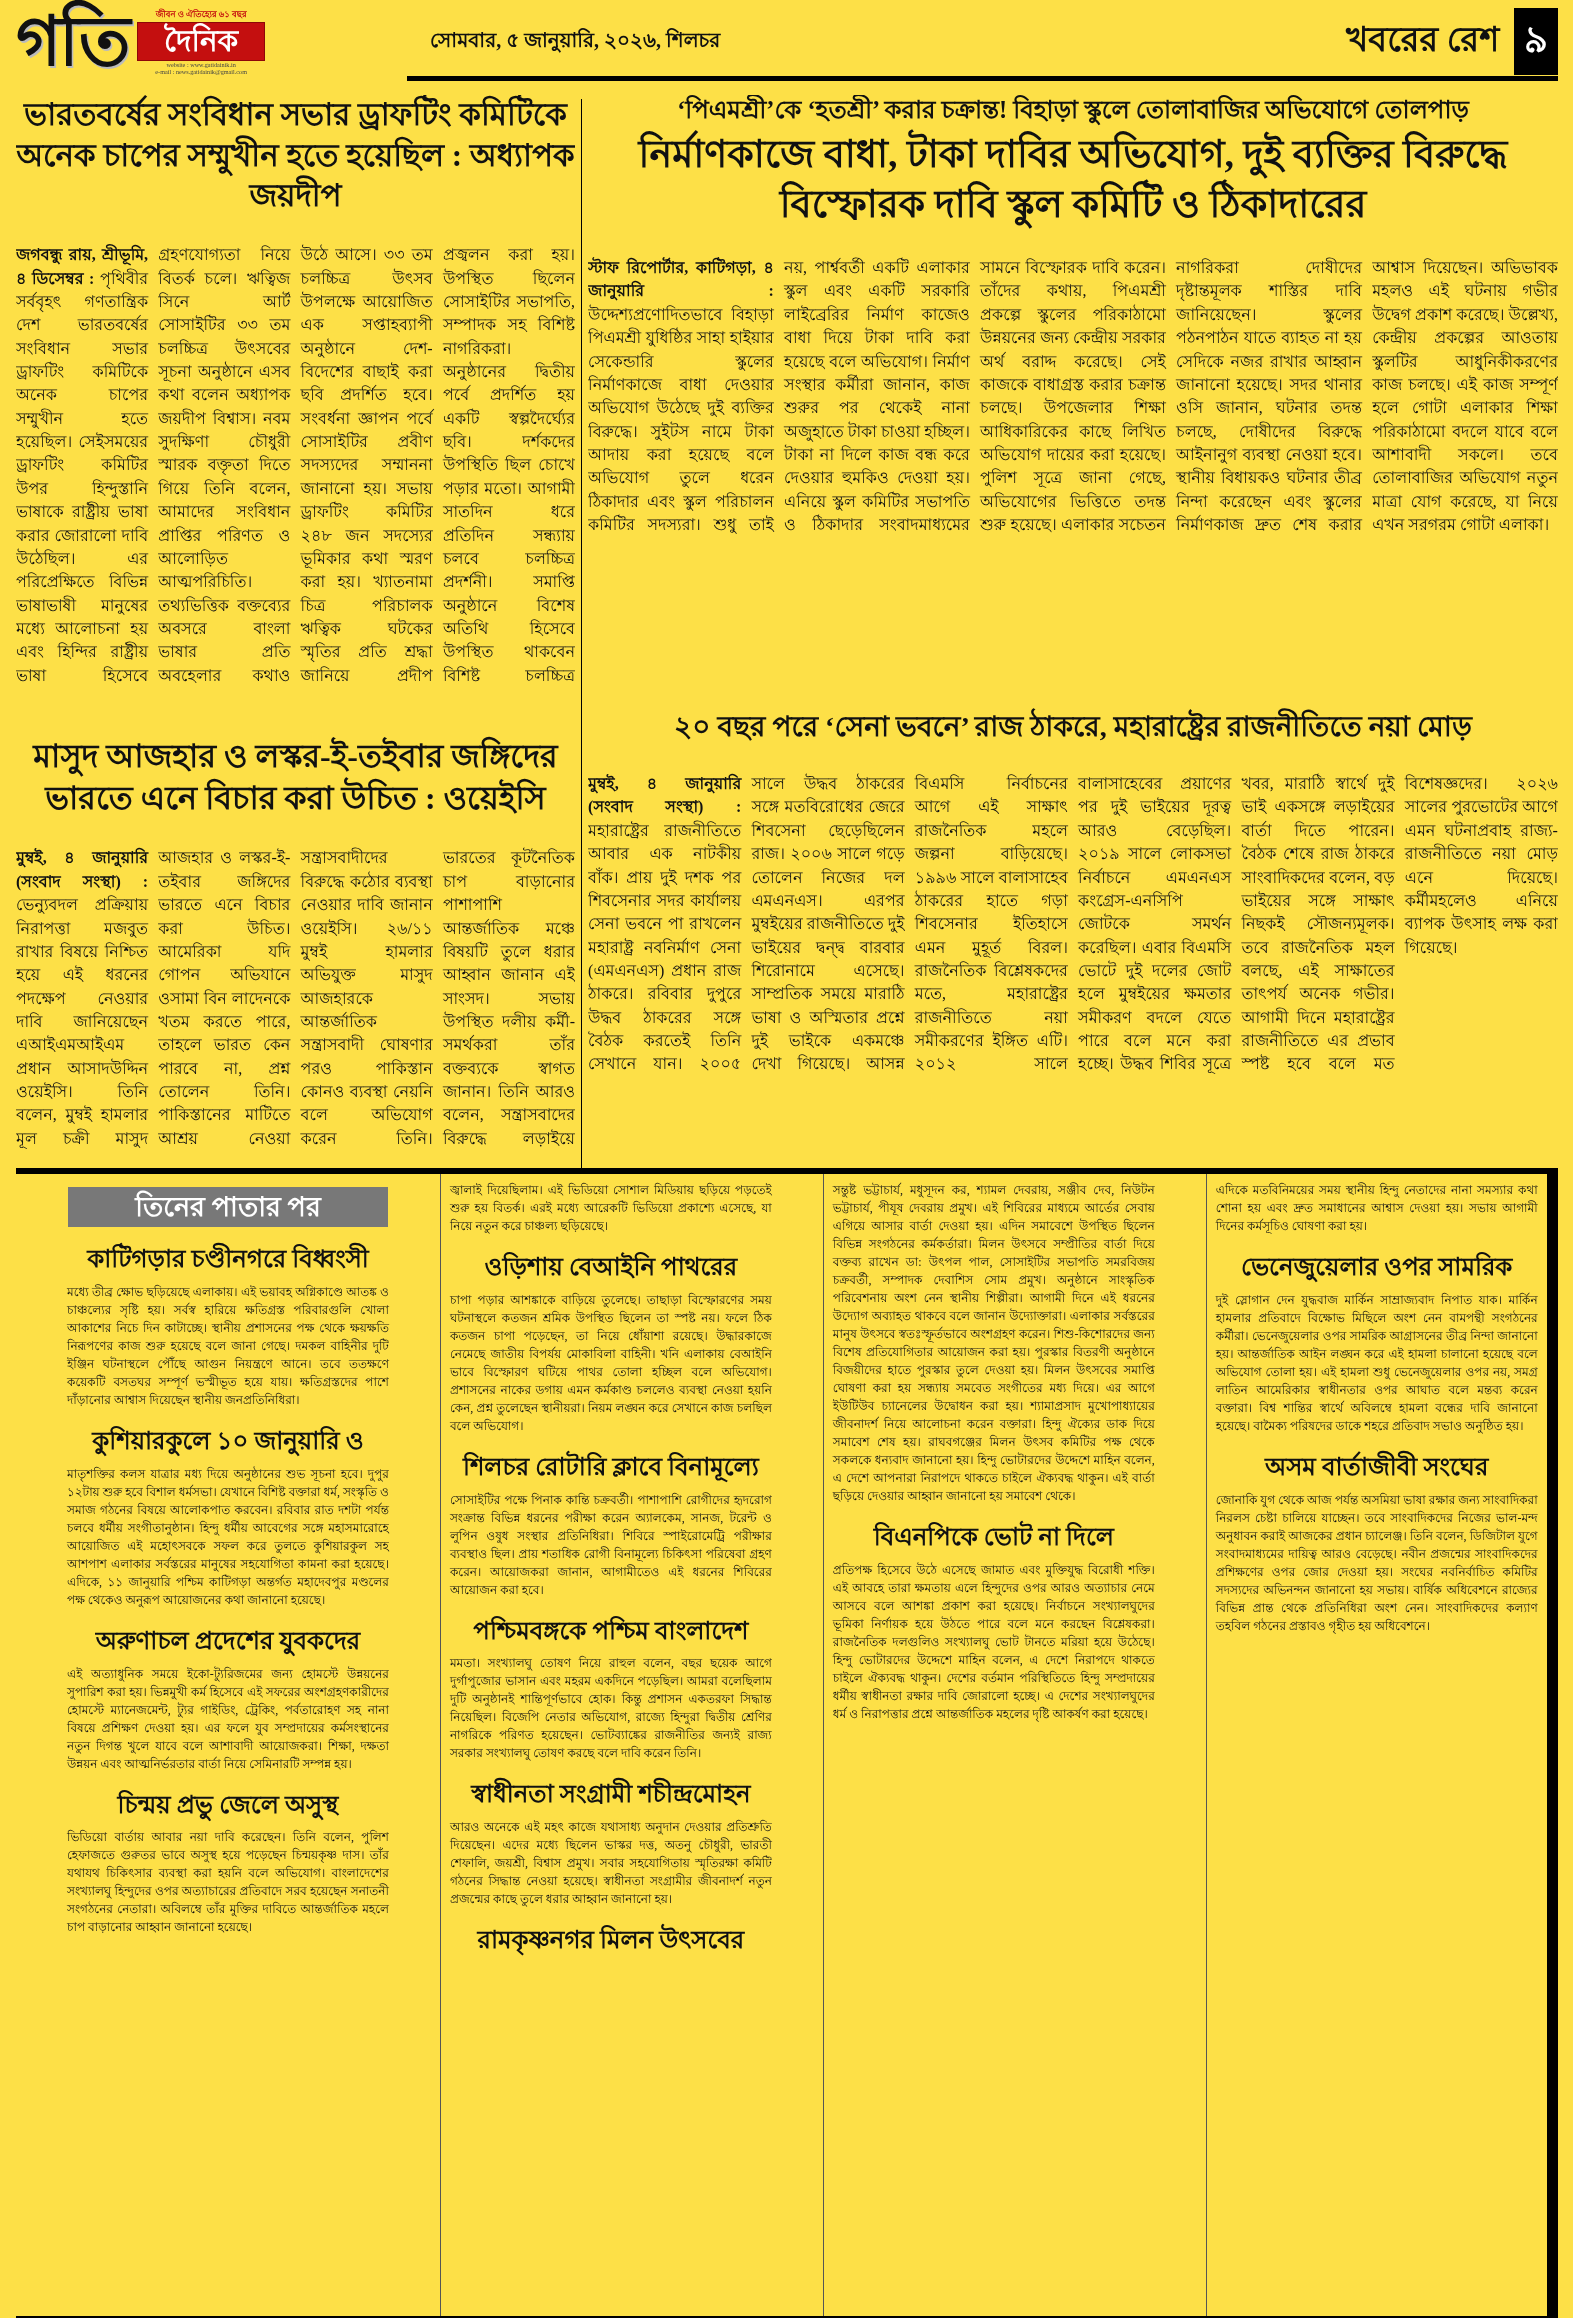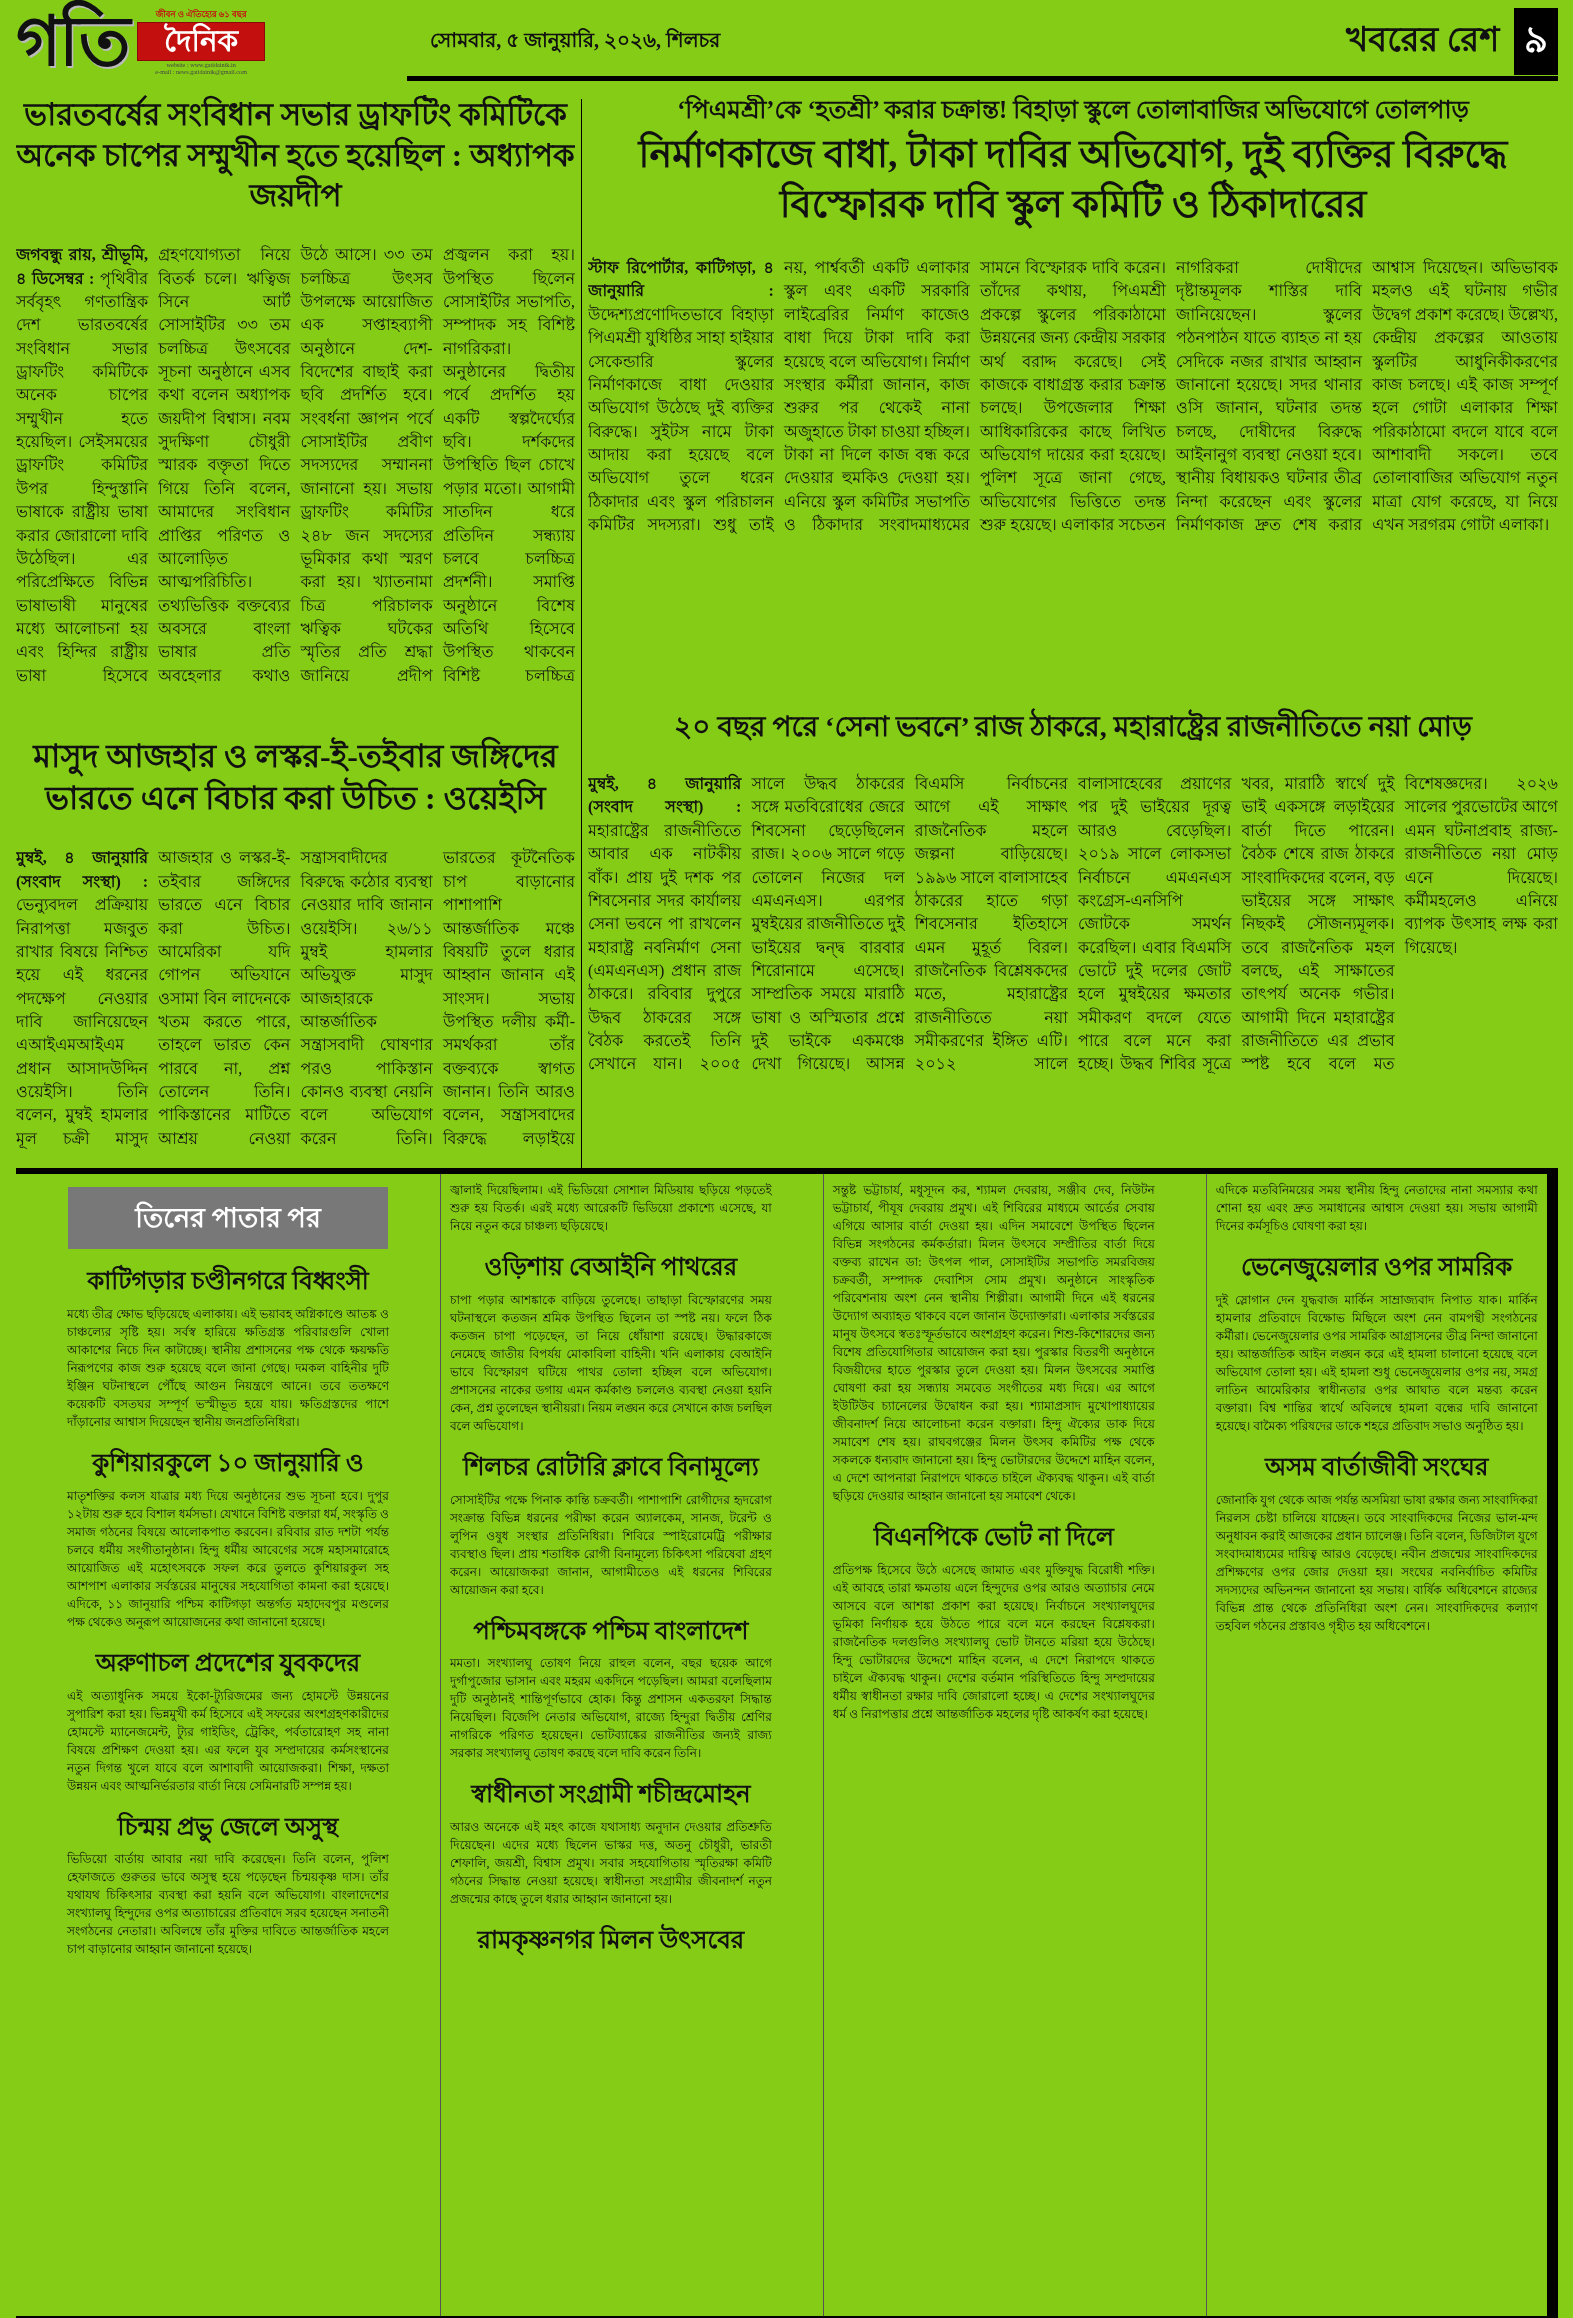--- a/index.html
+++ b/index.html
@@ -1,18 +1,18 @@
 <!DOCTYPE html>
 <html lang="bn" style="font-size:9px"><head>
 <meta charset="utf-8">
 <style>
   * { margin:0; padding:0; box-sizing:border-box; }
   html,body { background:#e8e8e4; }
   body { font-family:"Liberation Serif","DejaVu Serif",serif; color:#111; }
-  .page { width:1574px; height:2319px; background:#84cc16; margin:0 auto; padding:8px 16px 0 16px; overflow:hidden; position:relative; }
+  .page { width:1574px; height:2319px; background:#fde047; margin:0 auto; padding:8px 16px 0 16px; overflow:hidden; position:relative; }
 
   
   .masthead { height:85px; display:flex; align-items:flex-start; position:relative; }
   .logo-wrap { display:flex; align-items:flex-start; width:391px; }
   .logo { font-size:69px; font-weight:900; line-height:1; letter-spacing:-2.3px; text-shadow:1.7px 1.7px 0 #bbb; }
   .brand { margin-left:9px; width:128px; text-align:center; }
   .brand-top { font-size:8.5px; color:#c40f0f; font-weight:bold; white-space:nowrap; }
   .brand-box { background:#c40f0f; color:#fff; font-weight:900; font-size:29.5px; line-height:1.25; border:1.1px solid #8d0808; }
   .brand-site { font-size:6.2px; color:#444; white-space:nowrap; }
   .mast-right { flex:1; display:flex; flex-direction:column; height:73px;font-family:Liberation Serif, serif; }
@@ -49,21 +49,21 @@
   .story-2 .body { height:318px; }
   .story-3 { height:610px; }
   .story-3 .body { height:423px; }
   .story-4 { height:459px; }
   .story-4 .body { height:397px; }
 
   
   .bottom { display:flex; border-top:6.8px solid #000; border-bottom:6.8px solid #000; height:1154px; overflow:hidden; }
   .b-col { flex:1; padding:6.8px 9px; font-size:12px; line-height:1.5; text-align:justify; overflow:hidden;margin-left:42px; }
   .b-col + .b-col { border-left:1.1px solid #555; }
-  .cont-box { background:#787878; color:#fff; font-size:27px; font-weight:900; text-align:center; padding:11px 0; margin:5.7px 1.1px 13.6px 1.1px; }
+  .cont-box { background:#787878; color:#fff; font-size:27px; font-weight:900; text-align:center; padding:0 0; margin:5.7px 1.1px 13.6px 1.1px; }
   .sub-h { font-size:24.4px; font-weight:900; text-align:center; line-height:1.22; margin:17px 0 9px 0; }
   .b-lead { margin-bottom:3.4px; }
   .right-bar { width:11.3px; background:#000; }
 
   p[data-name="sub-story-body"] { margin-bottom:4.5px; }
 </style>
 </head>
 <body>
 
 <div class="page" data-name="newspaper-page">

